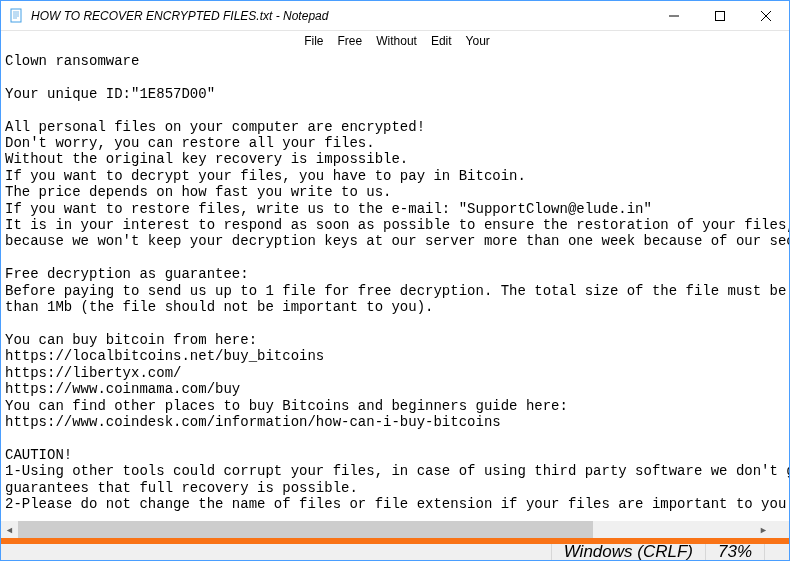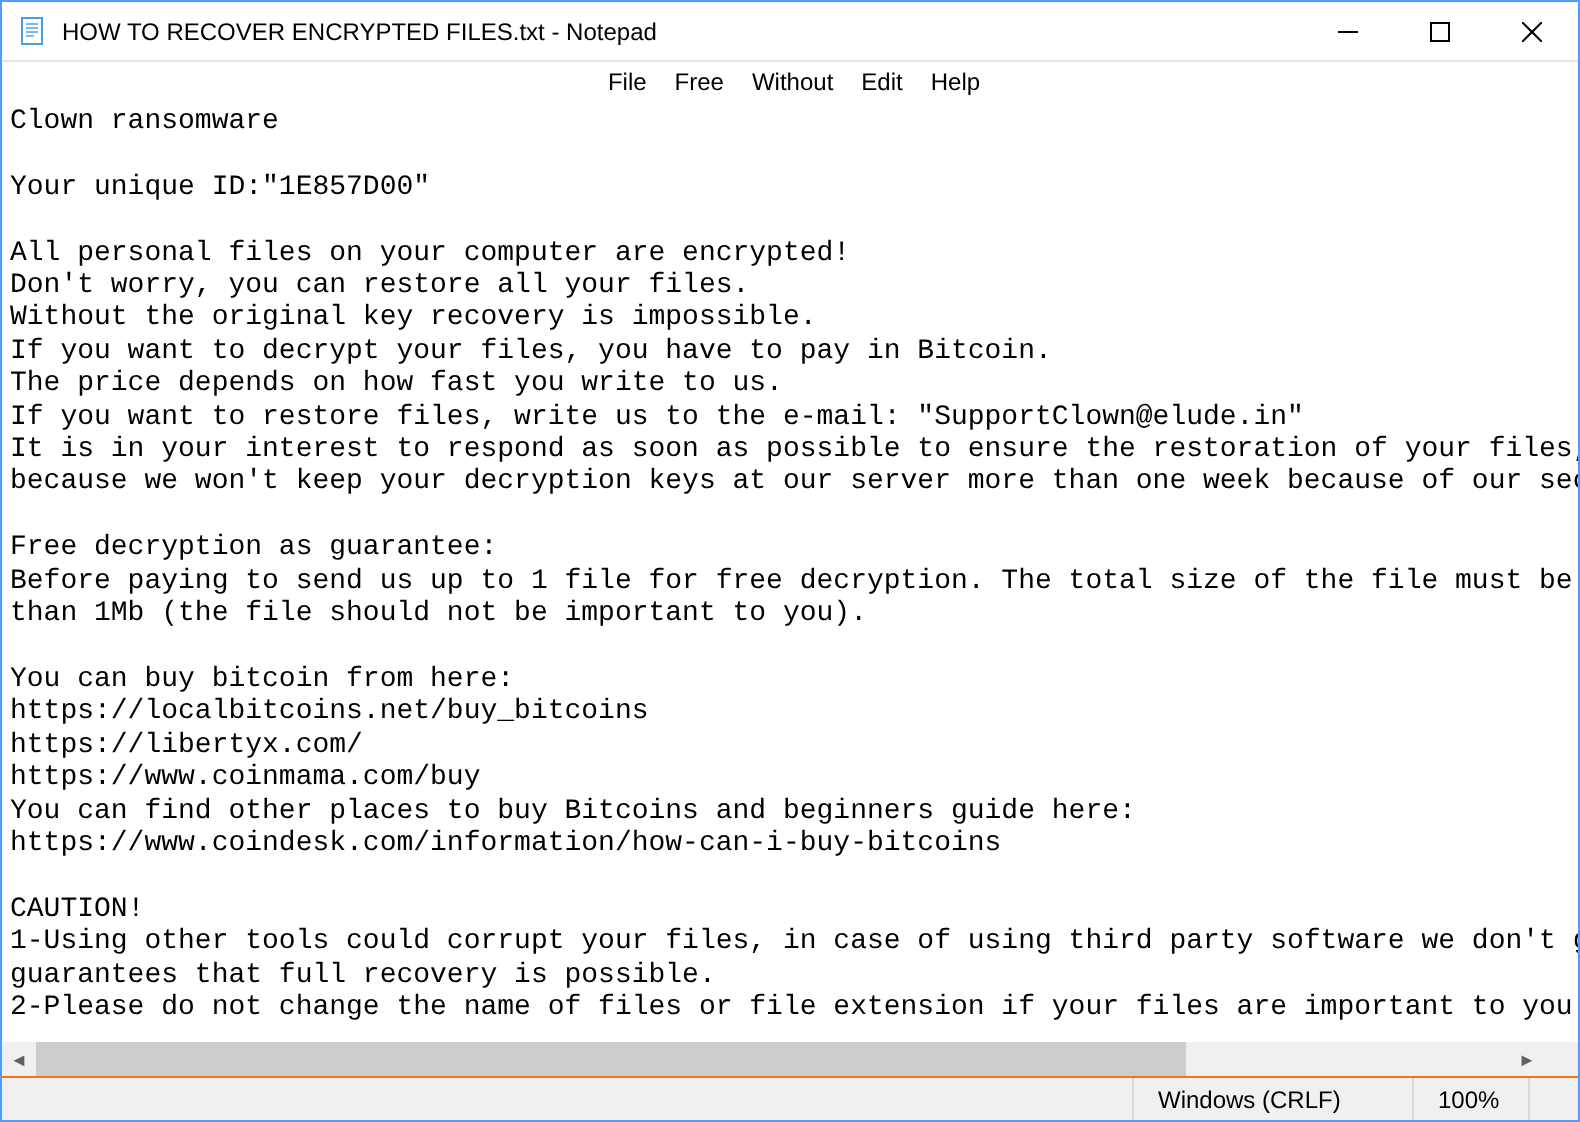--- a/index.html
+++ b/index.html
@@ -11,20 +11,21 @@
       height: 561px;
       border: 1px solid #4a9eff;
       position: relative;
     }
     .titlebar {
       height: 30px;
       background: #fff;
       display: flex;
       align-items: center;
       border-bottom: 1px solid #e5e5e5;
+      font-style: italic;
     }
     .titlebar-icon {
       width: 16px;
       height: 16px;
       margin-left: 8px;
       margin-right: 6px;
       display: flex;
       align-items: center;
       justify-content: center;
     }
@@ -120,25 +121,26 @@
       height: 17px;
       background: #f0f0f0;
     }
     .statusbar {
       position: absolute;
       bottom: 0;
       left: 0;
       right: 0;
       height: 22px;
       background: #f0f0f0;
-      border-top: 1px solid #f97316;
-      display: flex;
-      align-items: center;
-      font-size: 12px;
+      border-top: 6px solid #f97316;
+      display: flex;
+      align-items: center;
+      font-size: 17px;
       color: #000;
+      font-style: italic;
     }
     .status-spacer { flex: 1; }
     .status-cell {
       padding: 0 12px;
       border-left: 1px solid #d7d7d7;
       height: 100%;
       display: flex;
       align-items: center;
       min-width: 40px;
     }
@@ -179,21 +181,21 @@
         </svg>
     </div>
   </div>
 </div>
 
 <div class="menubar">
   <div class="menu-item">File</div>
   <div class="menu-item">Free</div>
   <div class="menu-item">Without</div>
   <div class="menu-item">Edit</div>
-  <div class="menu-item">Help</div>
+  <div class="menu-item">Your</div>
 </div>
 
 <div class="editor-wrap">
   <div class="editor">Clown ransomware
 
 Your unique ID:"1E857D00"
 
 All personal files on your computer are encrypted!
 Don't worry, you can restore all your files.
 Without the original key recovery is impossible.
@@ -225,15 +227,15 @@
   <div class="hscroll-thumbzone">
     <div class="hscroll-thumb"></div>
   </div>
   <div class="hscroll-arrow">►</div>
 </div>
 <div class="hscroll-corner"></div>
 
 <div class="statusbar">
   <div class="status-spacer"></div>
   <div class="status-cell enc">Windows (CRLF)</div>
-  <div class="status-cell zoom">100%</div>
+  <div class="status-cell zoom">73%</div>
   <div class="status-cell extra"></div>
 </div>
 
 </body></html>

